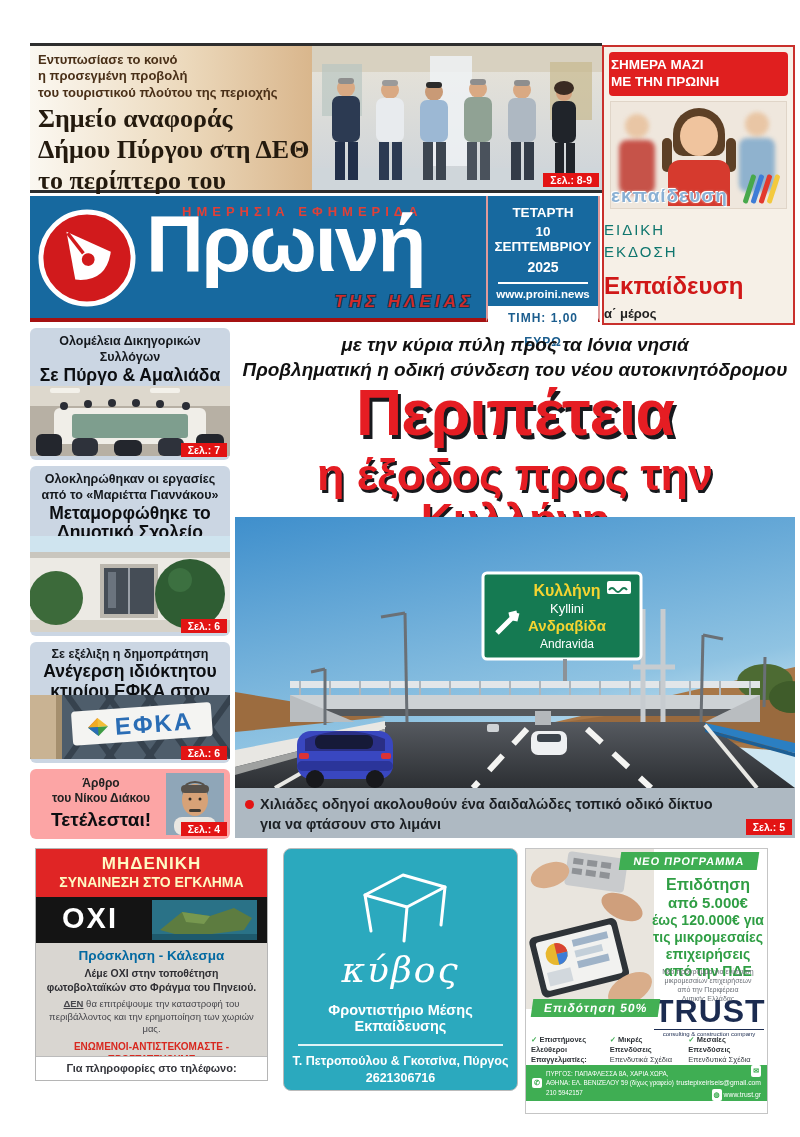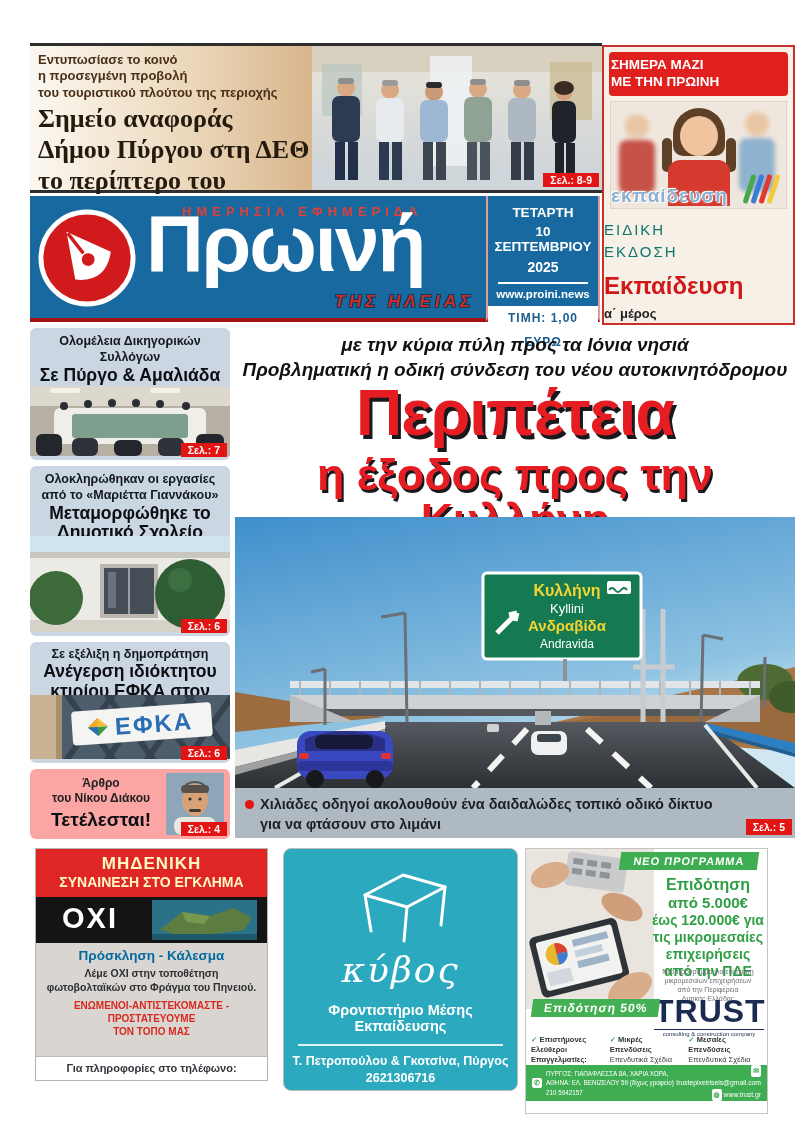--- a/index.html
+++ b/index.html
@@ -501,20 +501,21 @@
       <svg class="aerial" width="105" height="40" viewBox="0 0 105 40">
         <rect width="105" height="40" fill="#2a7287"></rect>
         <polygon points="8,30 30,12 58,16 82,8 100,18 92,30 60,34 30,36" fill="#5d7c40"></polygon>
         <polygon points="30,12 58,16 52,24 34,22" fill="#77984f"></polygon>
         <rect y="34" width="105" height="6" fill="#1e5a6d"></rect>
       </svg>
     </div>
     <div class="body">
       <div class="inv">Πρόσκληση - Κάλεσμα</div>
       <div class="p1">Λέμε ΟΧΙ στην τοποθέτηση φωτοβολταϊκών στο Φράγμα του Πηνειού.</div>
+      <div class="p2"><b>ΔΕΝ</b><span> θα επιτρέψουμε την καταστροφή του περιβάλλοντος και την ερημοποίηση των χωριών μας.</span></div>
       <div class="p3">
         <div>ΕΝΩΜΕΝΟΙ-ΑΝΤΙΣΤΕΚΟΜΑΣΤΕ - ΠΡΟΣΤΑΤΕΥΟΥΜΕ</div>
           <div>ΤΟΝ ΤΟΠΟ ΜΑΣ</div>
       </div>
 
     </div>
     <div class="strip">Για πληροφορίες στο τηλέφωνο: 6986060801</div>
   </div>
 
   <div class="ad2">

